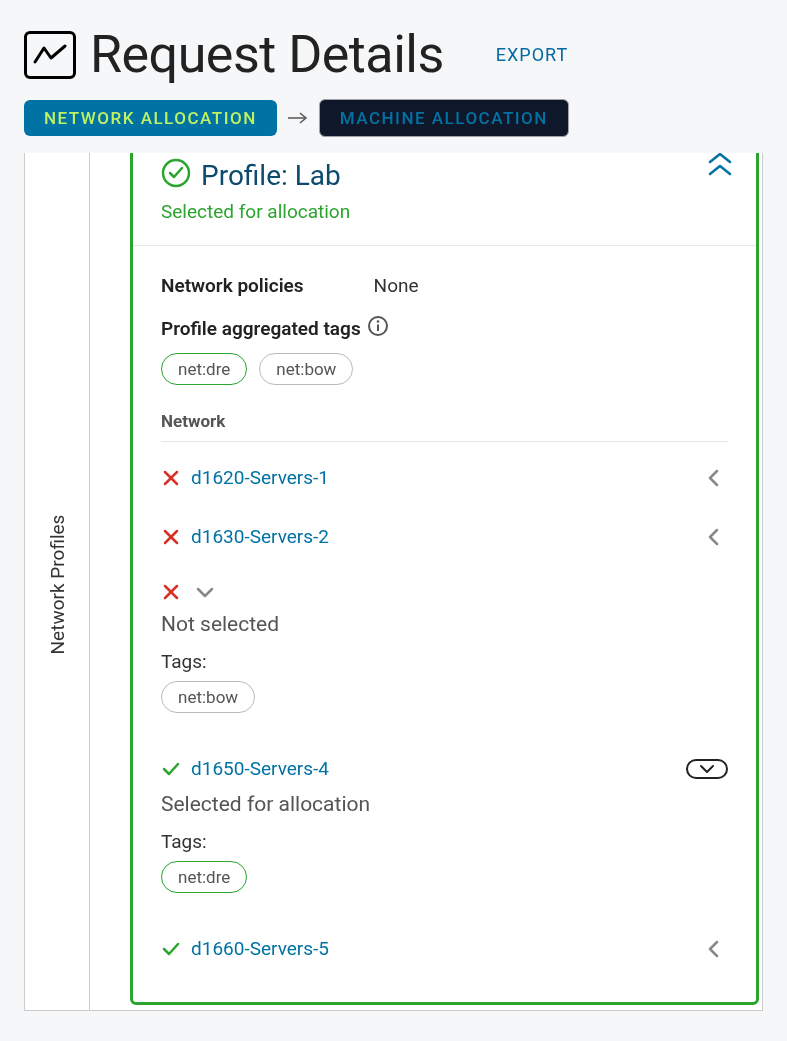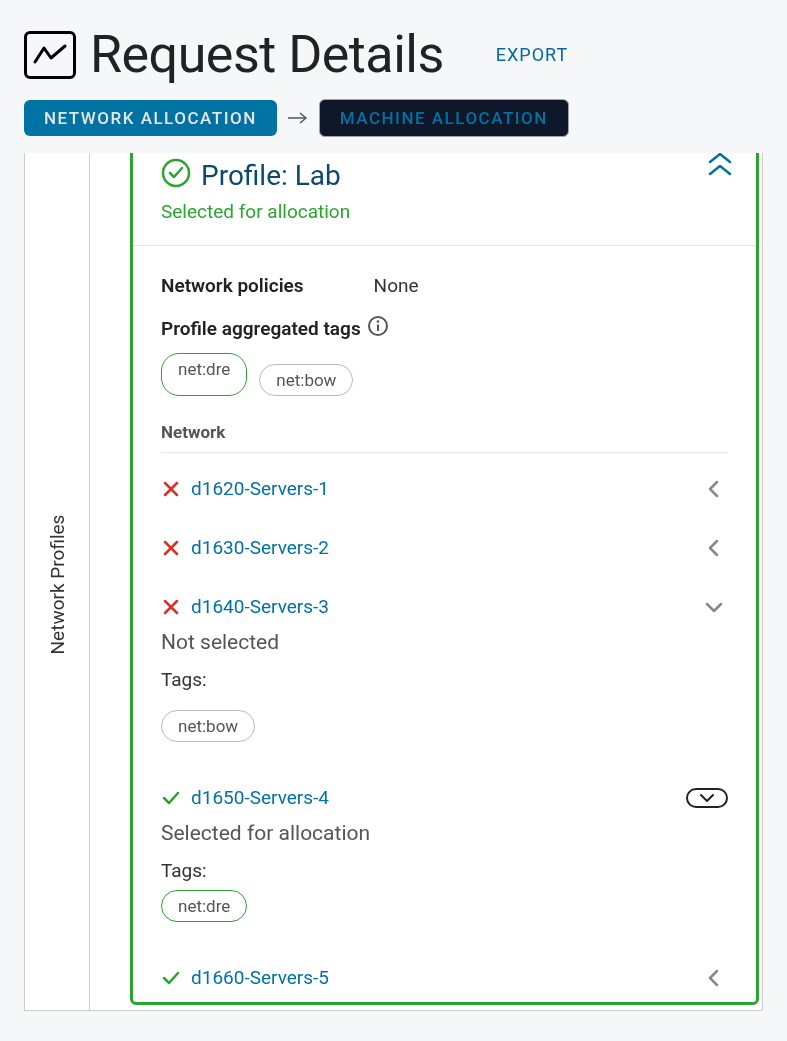--- a/index.html
+++ b/index.html
@@ -50,21 +50,21 @@
     .tab {
       padding: 8px 20px;
       border-radius: 6px;
       font-size: 17px;
       font-weight: 500;
       letter-spacing: 1.5px;
       cursor: pointer;
     }
     .tab-active {
       background: #0072a3;
-      color: #e5e5e5;
+      color: #bef264;
     }
     .arrow-sep {
       color: #555;
       font-size: 18px;
     }
     .tab-inactive {
       border: 1px solid #a3a3a3;
       color: #0072a3;
       background: #0f172a;
     }
@@ -153,21 +153,21 @@
       margin-bottom: 12px;
     }
     .tag-row { display: flex; gap: 12px; margin-bottom: 26px; }
     .tag {
       border-radius: 18px;
       padding: 5px 16px;
       font-size: 17px;
       color: #555;
     }
     .tag-green { border: 1.5px solid #2ba52e; }
-    .tag-gray { border: 1.5px solid #bbb; margin-top: 11px; }
+    .tag-gray { border: 1.5px solid #bbb; }
     .network-section-label {
       font-size: 17px;
       color: #555;
       font-weight: 700;
       margin-bottom: 10px;
     }
     .net-divider {
       border-top: 1px solid #e6e6e6;
       margin-bottom: 6px;
     }
@@ -310,21 +310,20 @@
           </span>
         </div>
 
         <div class="net-item">
           <span class="net-status">
             <svg width="16" height="16" viewBox="0 0 16 16">
                 <line x1="2" y1="2" x2="14" y2="14" stroke="#d93025" stroke-width="2.5" stroke-linecap="round"></line>
                 <line x1="14" y1="2" x2="2" y2="14" stroke="#d93025" stroke-width="2.5" stroke-linecap="round"></line>
               </svg>
           </span>
-          <span class="net-name">d1640-Servers-3</span>
           <span class="net-chevron">
             <svg width="20" height="16" viewBox="0 0 20 16">
                 <polyline points="3,5 10,12 17,5" stroke="#888" stroke-width="2.5" fill="none" stroke-linecap="round" stroke-linejoin="round"></polyline>
               </svg>
           </span>
         </div>
 
         <div class="sub-block">
           <div class="sub-title">Not selected</div>
           <div class="sub-tags-label">Tags:</div>

